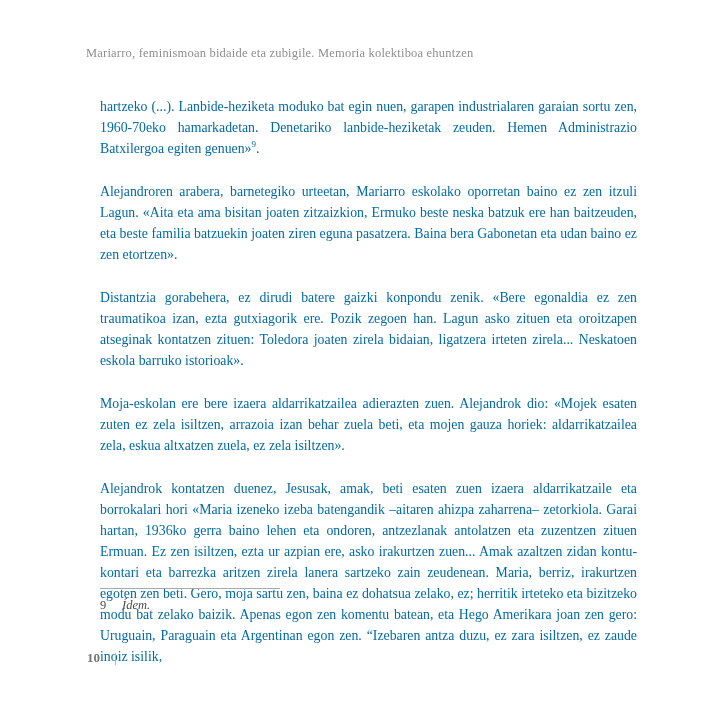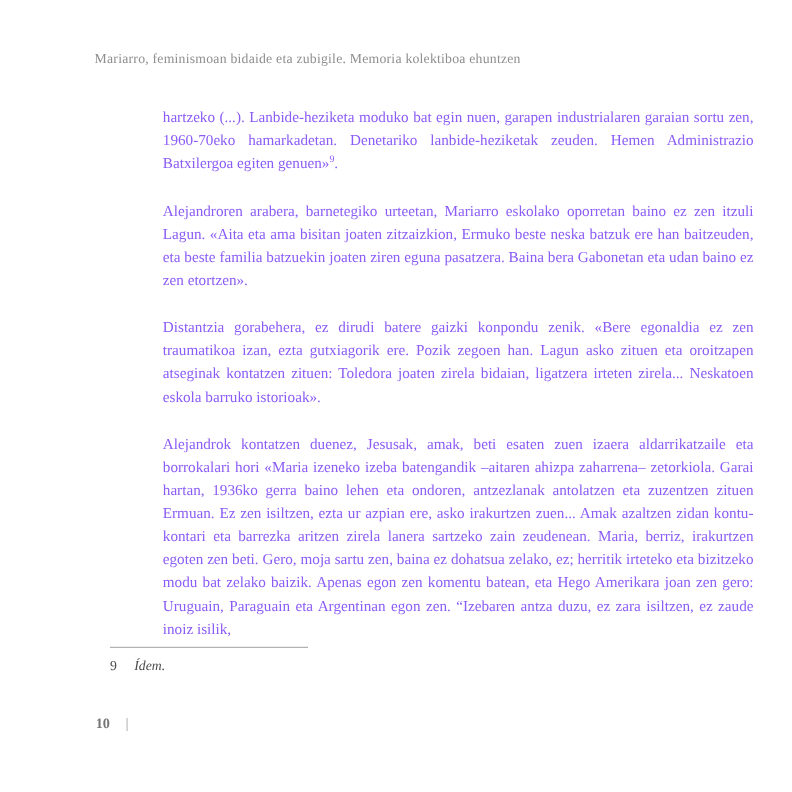--- a/index.html
+++ b/index.html
@@ -24,23 +24,22 @@
     color: #8e8e8e;
   }
   .body-text {
     position: absolute;
     left: 100px;
     top: 96px;
     width: 537px;
     font-size: 13.8px;
     line-height: 21px;
     text-align: justify;
-    color: #8b5cf6;
+    color: #0369a1;
     hyphens: none;
-    margin-left: 48px;
   }
   .body-text p {
     margin: 0 0 22px 0;
   }
   .body-text sup {
     font-size: 9px;
     line-height: 0;
     vertical-align: super;
   }
   .footnote-area {
@@ -87,20 +86,21 @@
 
   <div class="running-header">Mariarro, feminismoan bidaide eta zubigile. Memoria kolektiboa ehuntzen</div>
 
   <div class="body-text">
     <p><span>hartzeko (...). Lanbide-heziketa moduko bat egin nuen, garapen industrialaren garaian sortu zen, 1960-70eko hamarkadetan. Denetariko lanbide-heziketak zeuden. Hemen Administrazio Batxilergoa egiten genuen»</span><sup>9</sup><span>.</span></p>
 
     <p>Alejandroren arabera, barnetegiko urteetan, Mariarro eskolako oporretan baino ez zen itzuli Lagun. «Aita eta ama bisitan joaten zitzaizkion, Ermuko beste neska batzuk ere han baitzeuden, eta beste familia batzuekin joaten ziren eguna pasatzera. Baina bera Gabonetan eta udan baino ez zen etortzen».</p>
 
     <p>Distantzia gorabehera, ez dirudi batere gaizki konpondu zenik. «Bere egonaldia ez zen traumatikoa izan, ezta gutxiagorik ere. Pozik zegoen han. Lagun asko zituen eta oroitzapen atseginak kontatzen zituen: Toledora joaten zirela bidaian, ligatzera irteten zirela... Neskatoen eskola barruko istorioak».</p>
 
+    <p>Moja-eskolan ere bere izaera aldarrikatzailea adierazten zuen. Alejandrok dio: «Mojek esaten zuten ez zela isiltzen, arrazoia izan behar zuela beti, eta mojen gauza horiek: aldarrikatzailea zela, eskua altxatzen zuela, ez zela isiltzen».</p>
 
     <p>Alejandrok kontatzen duenez, Jesusak, amak, beti esaten zuen izaera aldarrikatzaile eta borrokalari hori «Maria izeneko izeba batengandik –aitaren ahizpa zaharrena– zetorkiola. Garai hartan, 1936ko gerra baino lehen eta ondoren, antzezlanak antolatzen eta zuzentzen zituen Ermuan. Ez zen isiltzen, ezta ur azpian ere, asko irakurtzen zuen... Amak azaltzen zidan kontu-kontari eta barrezka aritzen zirela lanera sartzeko zain zeudenean. Maria, berriz, irakurtzen egoten zen beti. Gero, moja sartu zen, baina ez dohatsua zelako, ez; herritik irteteko eta bizitzeko modu bat zelako baizik. Apenas egon zen komentu batean, eta Hego Amerikara joan zen gero: Uruguain, Paraguain eta Argentinan egon zen. “Izebaren antza duzu, ez zara isiltzen, ez zaude inoiz isilik,</p>
   </div>
 
   <div class="footnote-area">
     <div class="footnote-rule"></div>
     <div class="footnote">
       <span class="fn-num">9</span><span class="fn-text">Ídem.</span>
     </div>
   </div>

